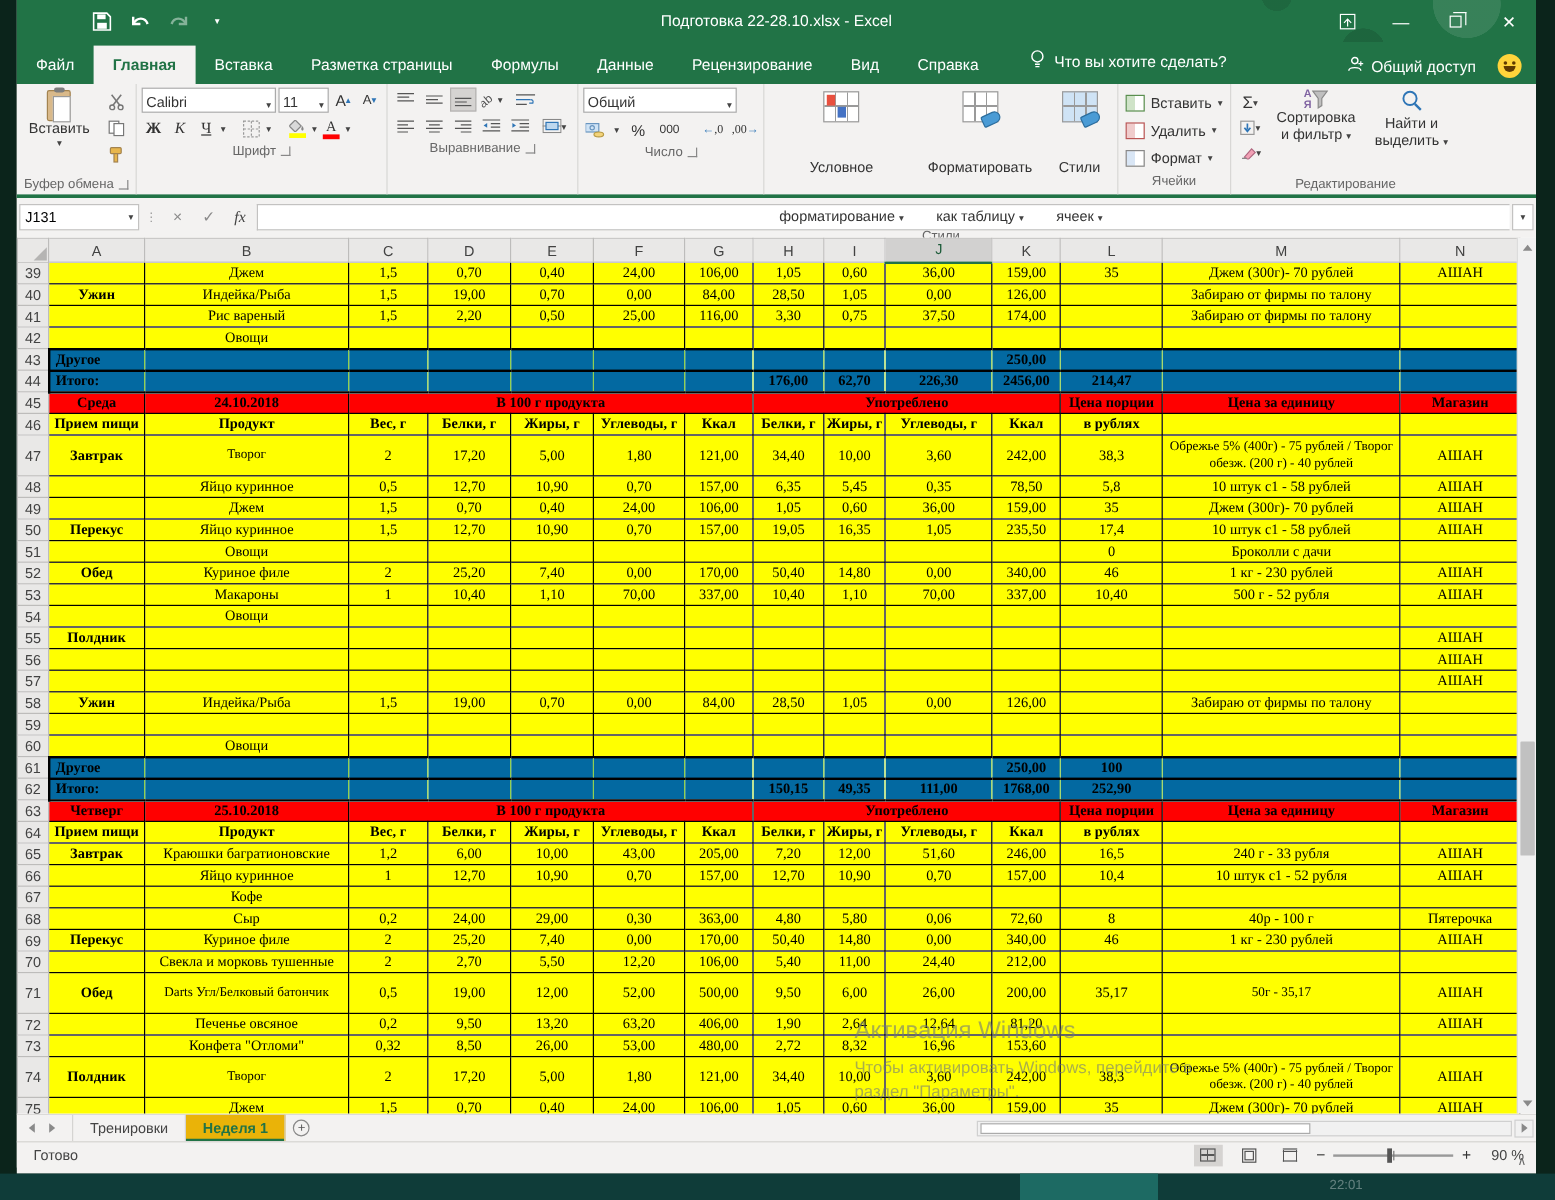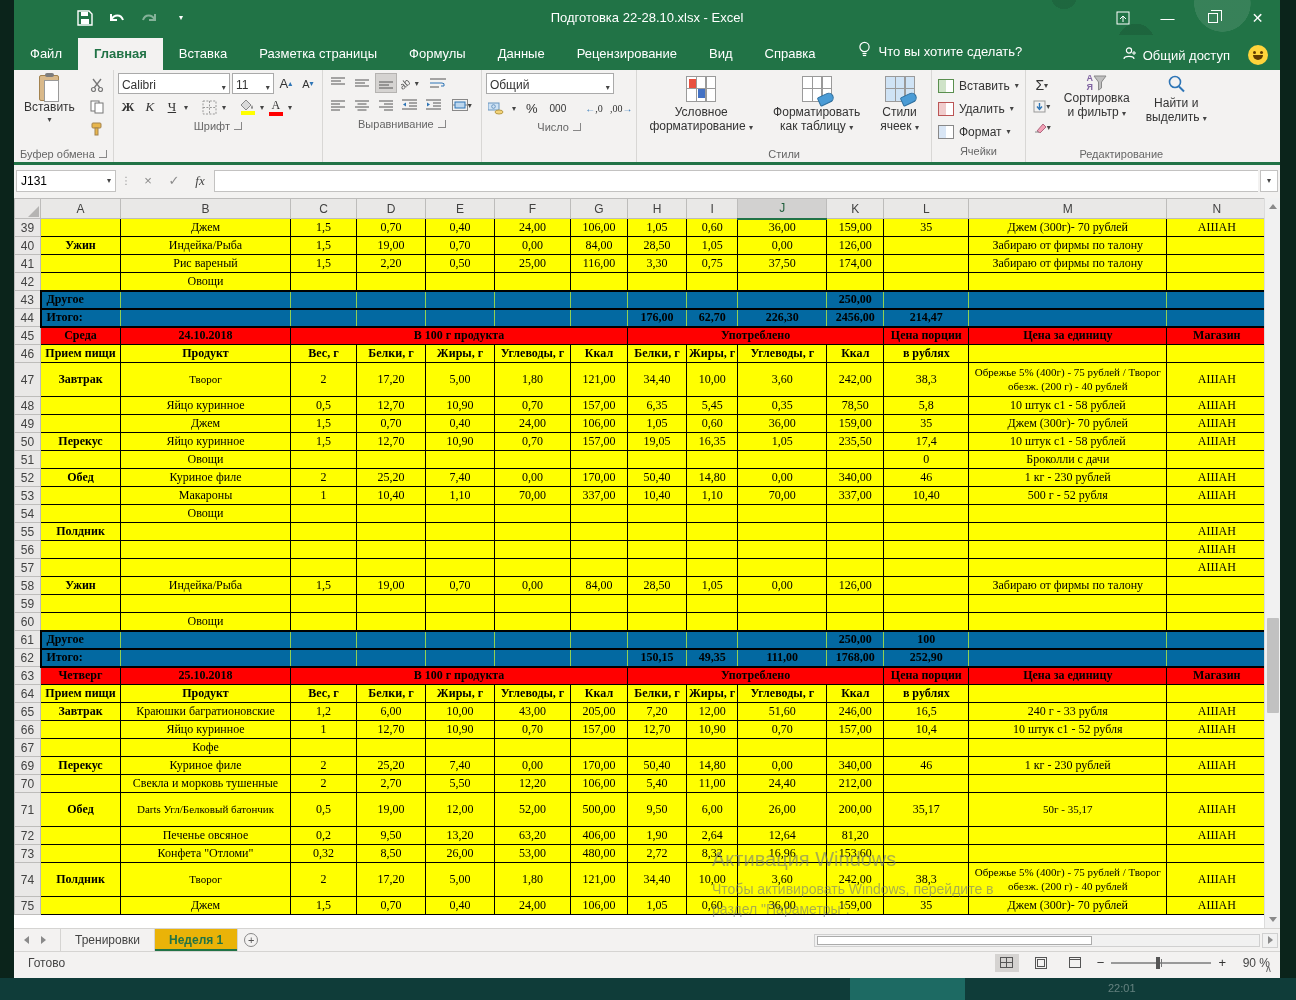--- a/index.html
+++ b/index.html
@@ -49,21 +49,21 @@
   .fontrow { display:flex; align-items:center; gap:2px; margin-bottom:3px; }
   .combo { background:#fff; border:1px solid #aaa; display:flex; align-items:flex-end; justify-content:space-between; padding:1px 3px; height:21px; cursor:pointer; }
   .fmt-btn { min-width:20px; height:20px; display:flex; align-items:center; justify-content:center; cursor:pointer; font-family:"Liberation Serif", serif; font-size:13px; }
   .ustripe { text-decoration:underline; }
   .color-bar { display:flex; flex-direction:column; align-items:center; line-height:1; }
   .color-bar .bar { width:14px; height:4px; margin-top:1px; }
   .al-grid  { display:flex; flex-direction:column; gap:2px; }
   .al-row   { display:flex; gap:2px; }
   .abtn { width:22px; height:20px; display:flex; align-items:center; justify-content:center; cursor:pointer; }
   .abtn.active { background:#d5d3d1; border:1px solid #b5b3b1; }
-  .stylebtn { display:flex; flex-direction:column; align-items:center; padding:3px 8px; cursor:pointer; text-align:left; line-height:1.2; }
+  .stylebtn { display:flex; flex-direction:column; align-items:center; padding:3px 8px; cursor:pointer; text-align:left; line-height:1.2;gap:27px; }
   .sgrid { width:30px; height:26px; border:1px solid #9a9a9a; background:
      linear-gradient(#fff,#fff); position:relative; margin-bottom:3px; }
   .sgrid::before { content:""; position:absolute; inset:0;
      background: linear-gradient(to right, transparent 0 32%, #9a9a9a 32% 36%, transparent 36% 66%, #9a9a9a 66% 70%, transparent 70%),
                  linear-gradient(to bottom, transparent 0 45%, #9a9a9a 45% 52%, transparent 52%); }
   .cf-red { position:absolute; left:2px; top:2px; width:7px; height:9px; background:#e8503f; z-index:1;}
   .cf-blue{ position:absolute; left:11px; top:12px; width:7px; height:9px; background:#4472c4; z-index:1;}
   .brush { position:absolute; right:-3px; bottom:-3px; width:16px; height:10px; background:#4a9bd5; border-radius:2px 6px 6px 2px; transform:rotate(-25deg); z-index:2; border:1px solid #2c6e9e;}
   .cellbtn { display:flex; align-items:center; gap:5px; height:21px; cursor:pointer; padding:0 2px; }
   .cicon { width:16px; height:14px; border:1px solid #8aa57f; background:linear-gradient(to right,#cfe3c8 0 50%, #fff 50%); position:relative; }
@@ -1067,20 +1067,37 @@
             <td class="c colG"></td>
             <td class="c colH"></td>
             <td class="c colI"></td>
             <td class="c colJ"></td>
             <td class="c colK"></td>
             <td class="c colL"></td>
             <td class="c colM"></td>
             <td class="c colN"></td>
           </tr>
           <tr class="">
+            <td class="rowhdr">68</td>
+            <td class="c colA colA"></td>
+            <td class="c colB">Сыр</td>
+            <td class="c colC">0,2</td>
+            <td class="c colD">24,00</td>
+            <td class="c colE">29,00</td>
+            <td class="c colF">0,30</td>
+            <td class="c colG">363,00</td>
+            <td class="c colH">4,80</td>
+            <td class="c colI">5,80</td>
+            <td class="c colJ">0,06</td>
+            <td class="c colK">72,60</td>
+            <td class="c colL">8</td>
+            <td class="c colM">40р - 100 г</td>
+            <td class="c colN">Пятерочка</td>
+          </tr>
+          <tr class="">
             <td class="rowhdr">69</td>
             <td class="c colA colA">Перекус</td>
             <td class="c colB">Куриное филе</td>
             <td class="c colC">2</td>
             <td class="c colD">25,20</td>
             <td class="c colE">7,40</td>
             <td class="c colF">0,00</td>
             <td class="c colG">170,00</td>
             <td class="c colH">50,40</td>
             <td class="c colI">14,80</td>

